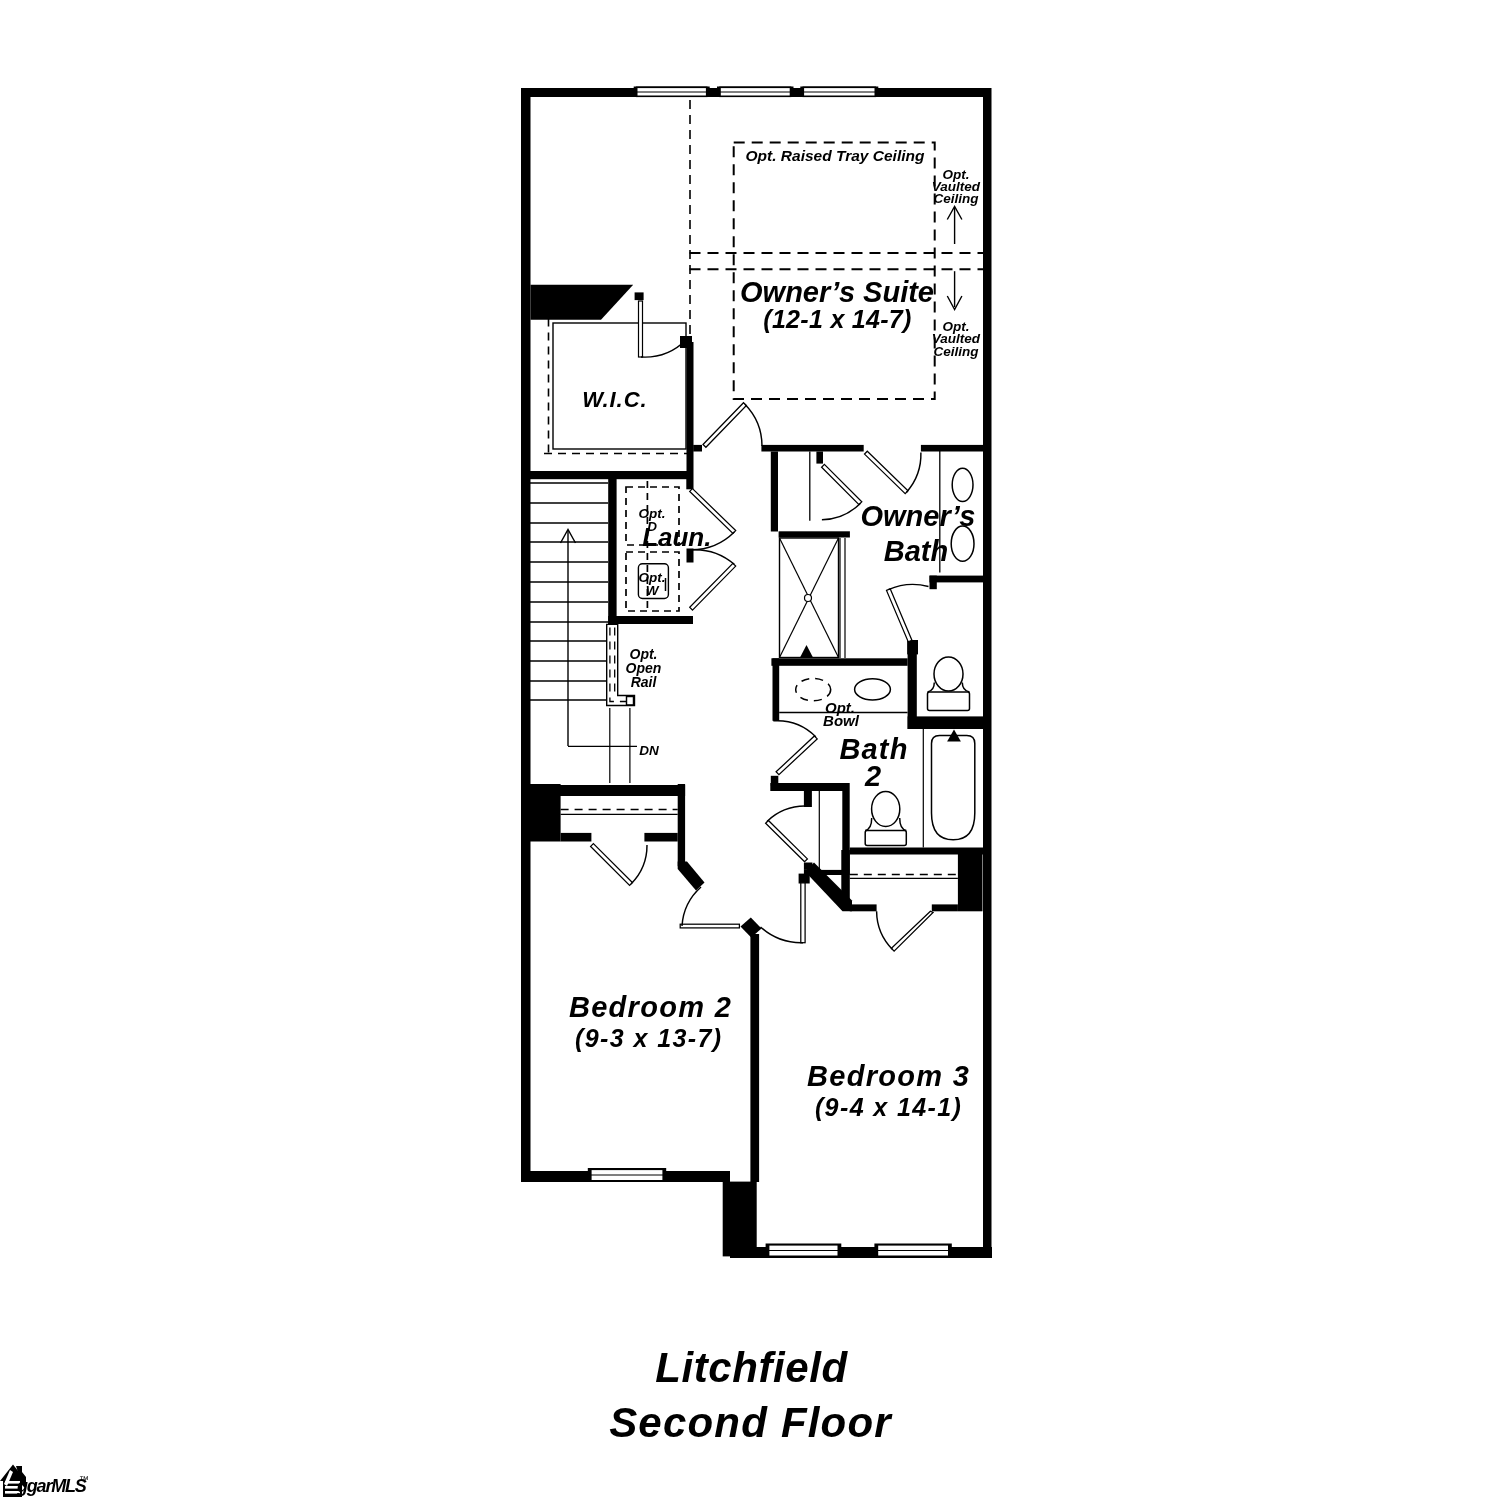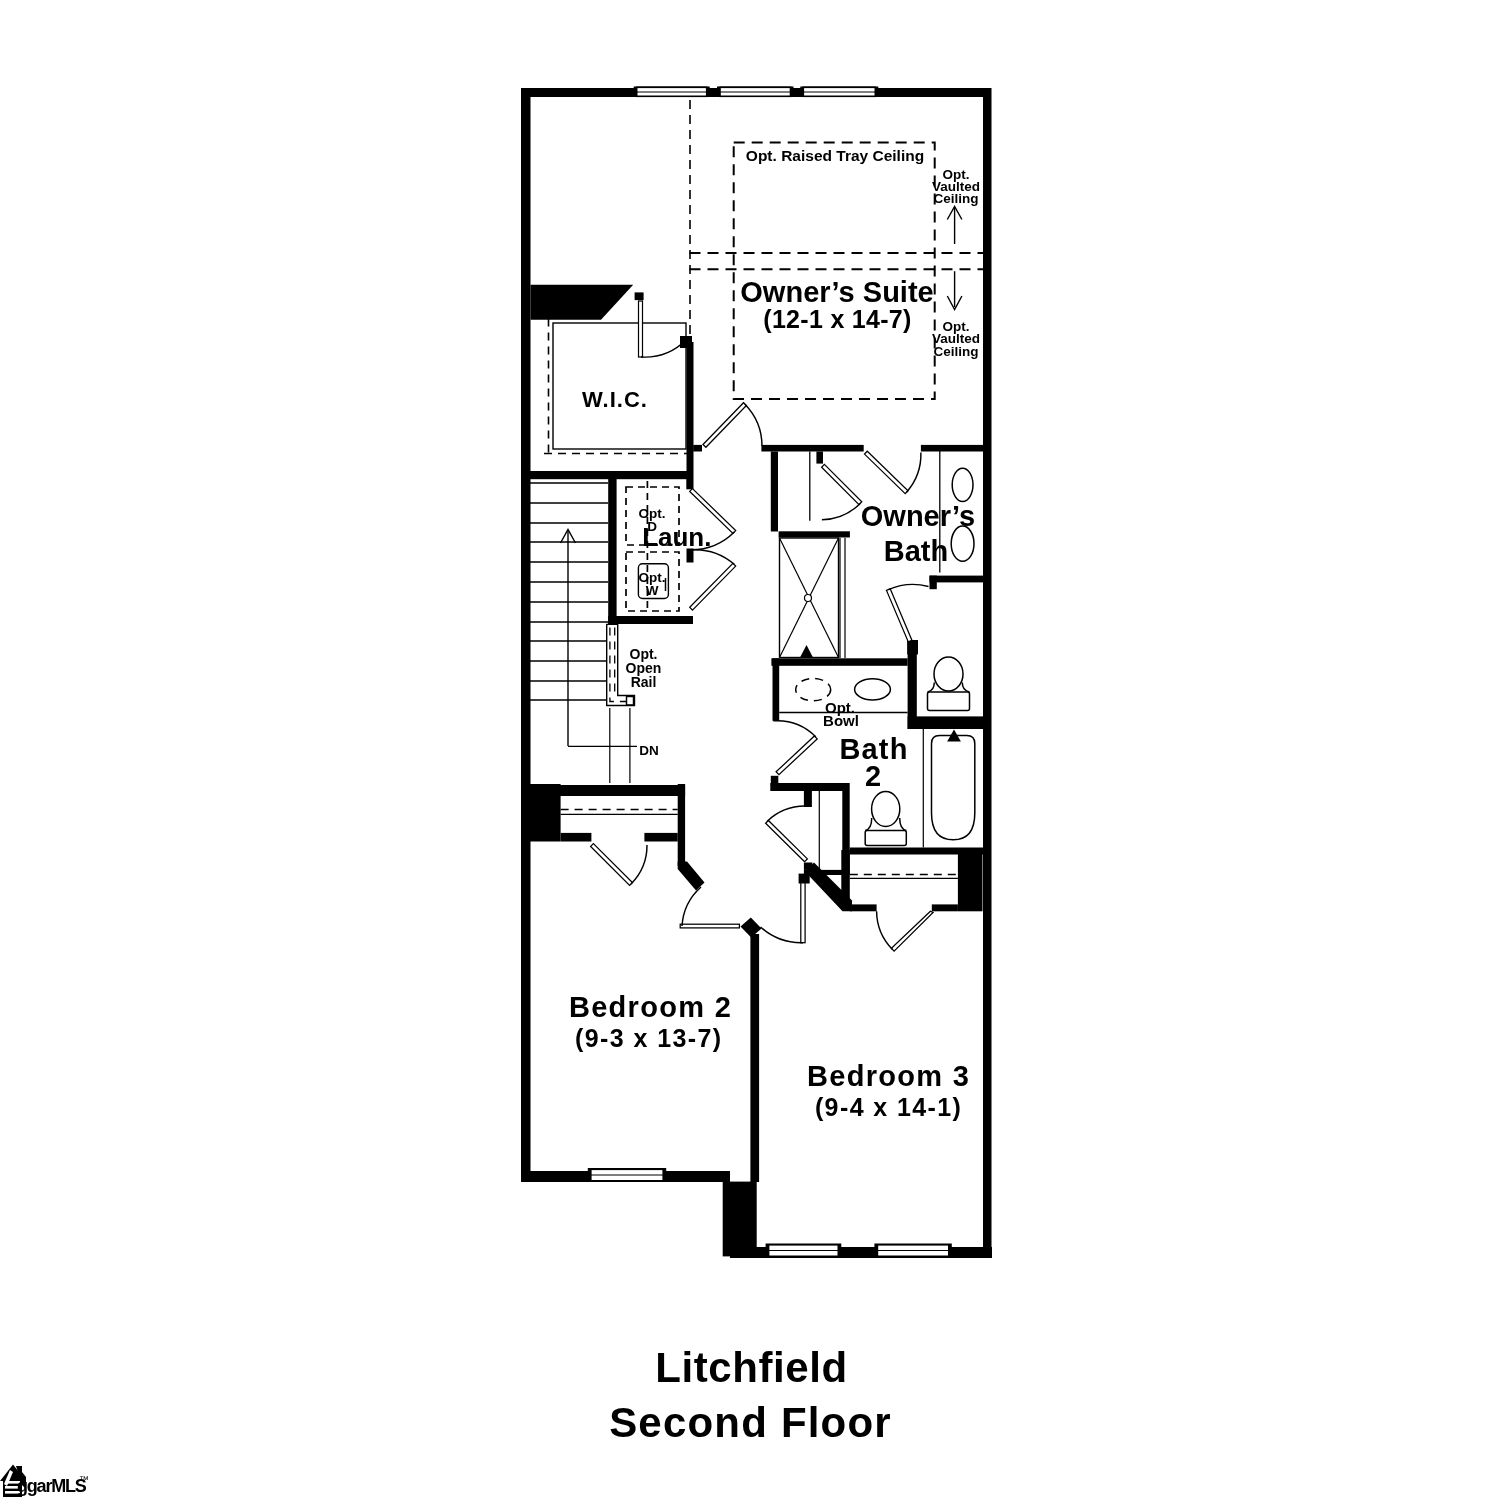--- a/index.html
+++ b/index.html
@@ -1,16 +1,16 @@
 <!DOCTYPE html>
 <html><head>
 <meta charset="utf-8">
 <style>
   html,body{margin:0;padding:0;background:#fff;}
-  .page{width:1500px;height:1500px;position:relative;background:#7dd3fc;overflow:hidden;}
+  .page{width:1500px;height:1500px;position:relative;background:#7dd3fc;overflow:hidden;font-style:italic;}
   svg{position:absolute;top:0;left:0;}
   text{font-family:"Liberation Sans", sans-serif;fill:#000;}
   .room{font-weight:bold;font-size:29px;}
   .dim{font-weight:bold;font-size:25px;}
   .sm{font-weight:bold;font-size:13.5px;}
   .title{font-weight:bold;font-size:42px;}
 </style>
 </head>
 <body>
 <div class="page">

